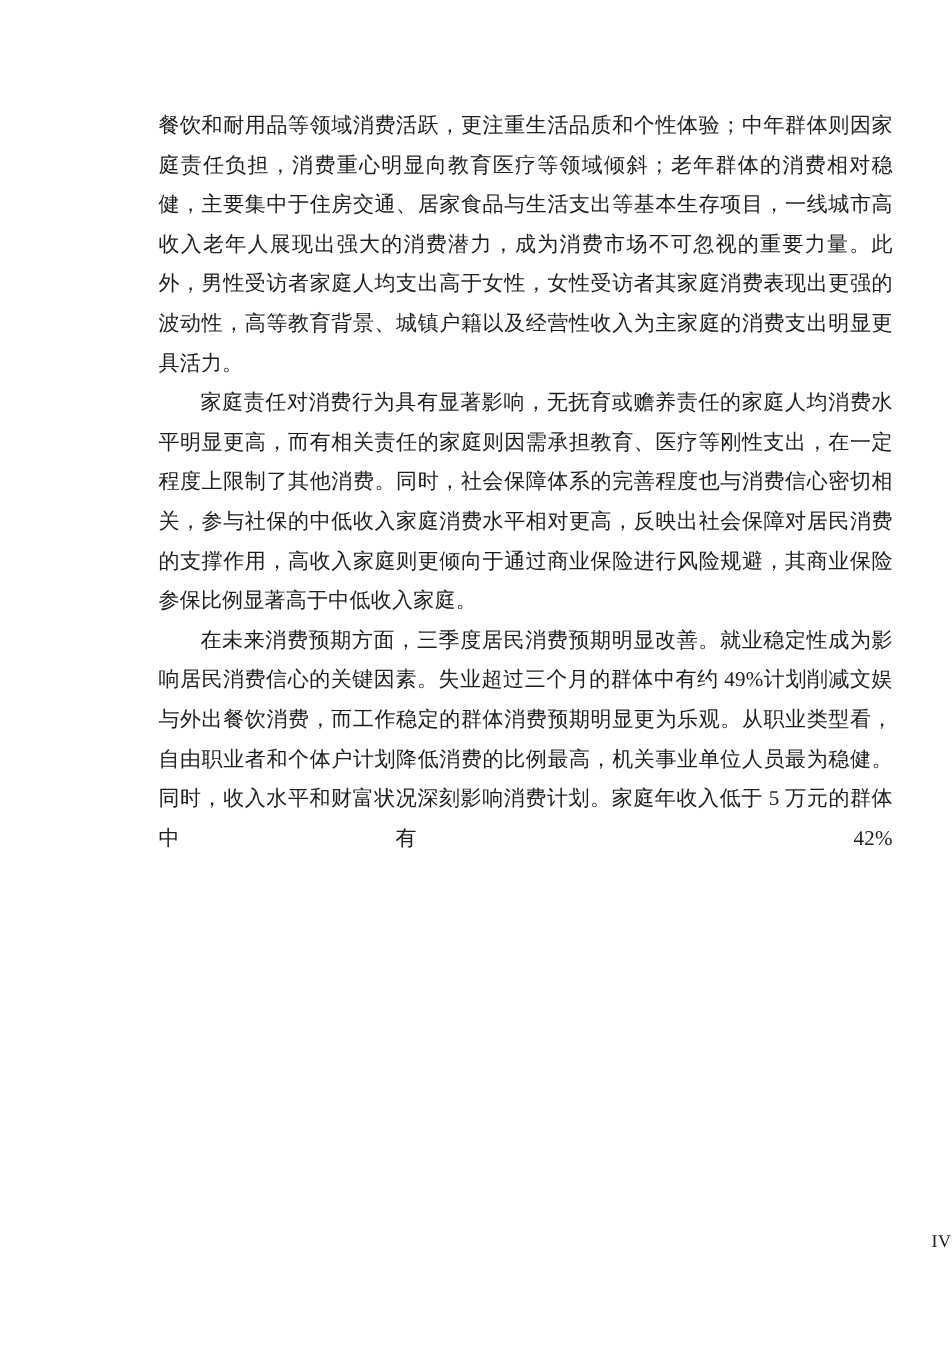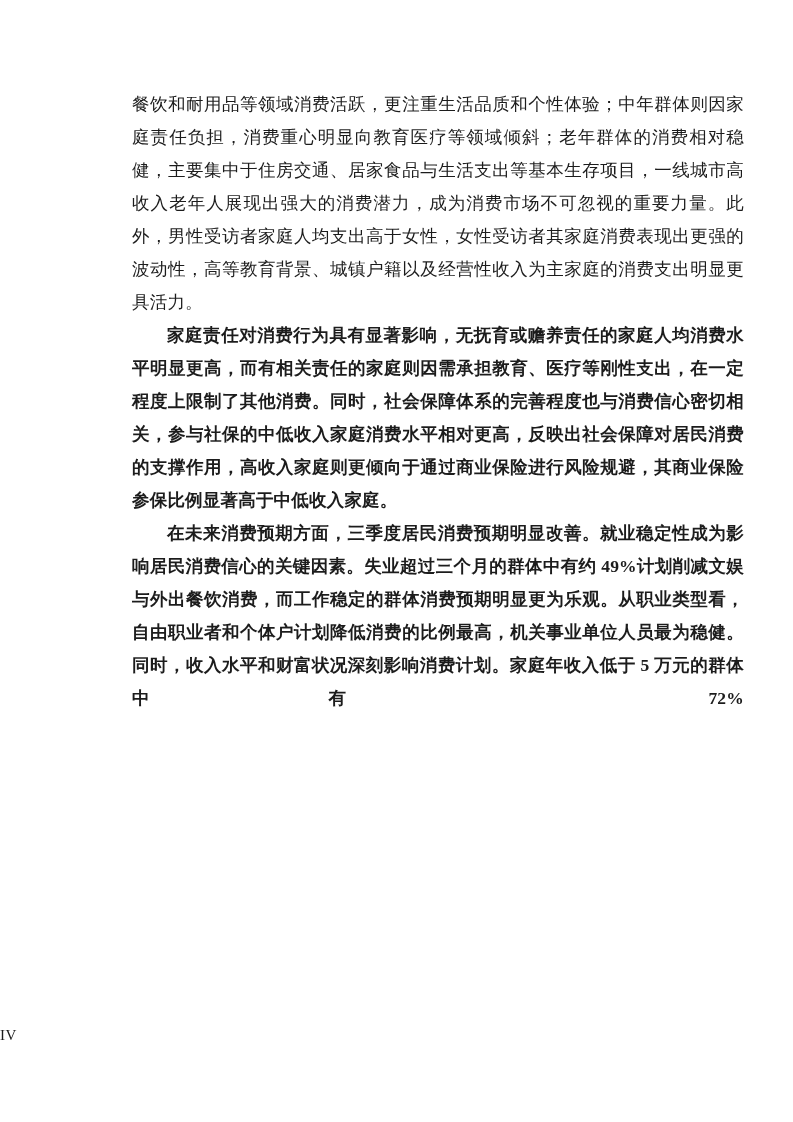--- a/index.html
+++ b/index.html
@@ -27,44 +27,43 @@
     padding: 0;
     font-size: 17.5px;
     line-height: 33px;
     color: #1c1c1c;
     text-align: justify;
     letter-spacing: 0.2px;
     word-break: break-all;
   }
   .content p.indent {
     text-indent: 35px;
-    font-weight: bold;
   }
   .content p.cont-next-page {
     text-align-last: justify;
   }
   .footer {
     position: absolute;
     left: 0;
     top: 1026px;
     width: 100%;
-    text-align: left;
+    text-align: right;
   }
   .page-number {
     font-family: "Liberation Serif", "DejaVu Serif", serif;
     font-size: 15px;
     color: #1c1c1c;
     letter-spacing: 0.5px;
   }
 </style>
 </head>
 <body>
 
 <div class="page">
   <div class="content">
     <p>餐饮和耐用品等领域消费活跃，更注重生活品质和个性体验；中年群体则因家庭责任负担，消费重心明显向教育医疗等领域倾斜；老年群体的消费相对稳健，主要集中于住房交通、居家食品与生活支出等基本生存项目，一线城市高收入老年人展现出强大的消费潜力，成为消费市场不可忽视的重要力量。此外，男性受访者家庭人均支出高于女性，女性受访者其家庭消费表现出更强的波动性，高等教育背景、城镇户籍以及经营性收入为主家庭的消费支出明显更具活力。</p>
     <p class="indent">家庭责任对消费行为具有显著影响，无抚育或赡养责任的家庭人均消费水平明显更高，而有相关责任的家庭则因需承担教育、医疗等刚性支出，在一定程度上限制了其他消费。同时，社会保障体系的完善程度也与消费信心密切相关，参与社保的中低收入家庭消费水平相对更高，反映出社会保障对居民消费的支撑作用，高收入家庭则更倾向于通过商业保险进行风险规避，其商业保险参保比例显著高于中低收入家庭。</p>
-    <p class="indent cont-next-page">在未来消费预期方面，三季度居民消费预期明显改善。就业稳定性成为影响居民消费信心的关键因素。失业超过三个月的群体中有约 49%计划削减文娱与外出餐饮消费，而工作稳定的群体消费预期明显更为乐观。从职业类型看，自由职业者和个体户计划降低消费的比例最高，机关事业单位人员最为稳健。同时，收入水平和财富状况深刻影响消费计划。家庭年收入低于 5 万元的群体中有 72%</p>
+    <p class="indent cont-next-page">在未来消费预期方面，三季度居民消费预期明显改善。就业稳定性成为影响居民消费信心的关键因素。失业超过三个月的群体中有约 49%计划削减文娱与外出餐饮消费，而工作稳定的群体消费预期明显更为乐观。从职业类型看，自由职业者和个体户计划降低消费的比例最高，机关事业单位人员最为稳健。同时，收入水平和财富状况深刻影响消费计划。家庭年收入低于 5 万元的群体中有 42%</p>
   </div>
   <div class="footer">
     <span class="page-number">IV</span>
   </div>
 </div>
 
 </body></html>

